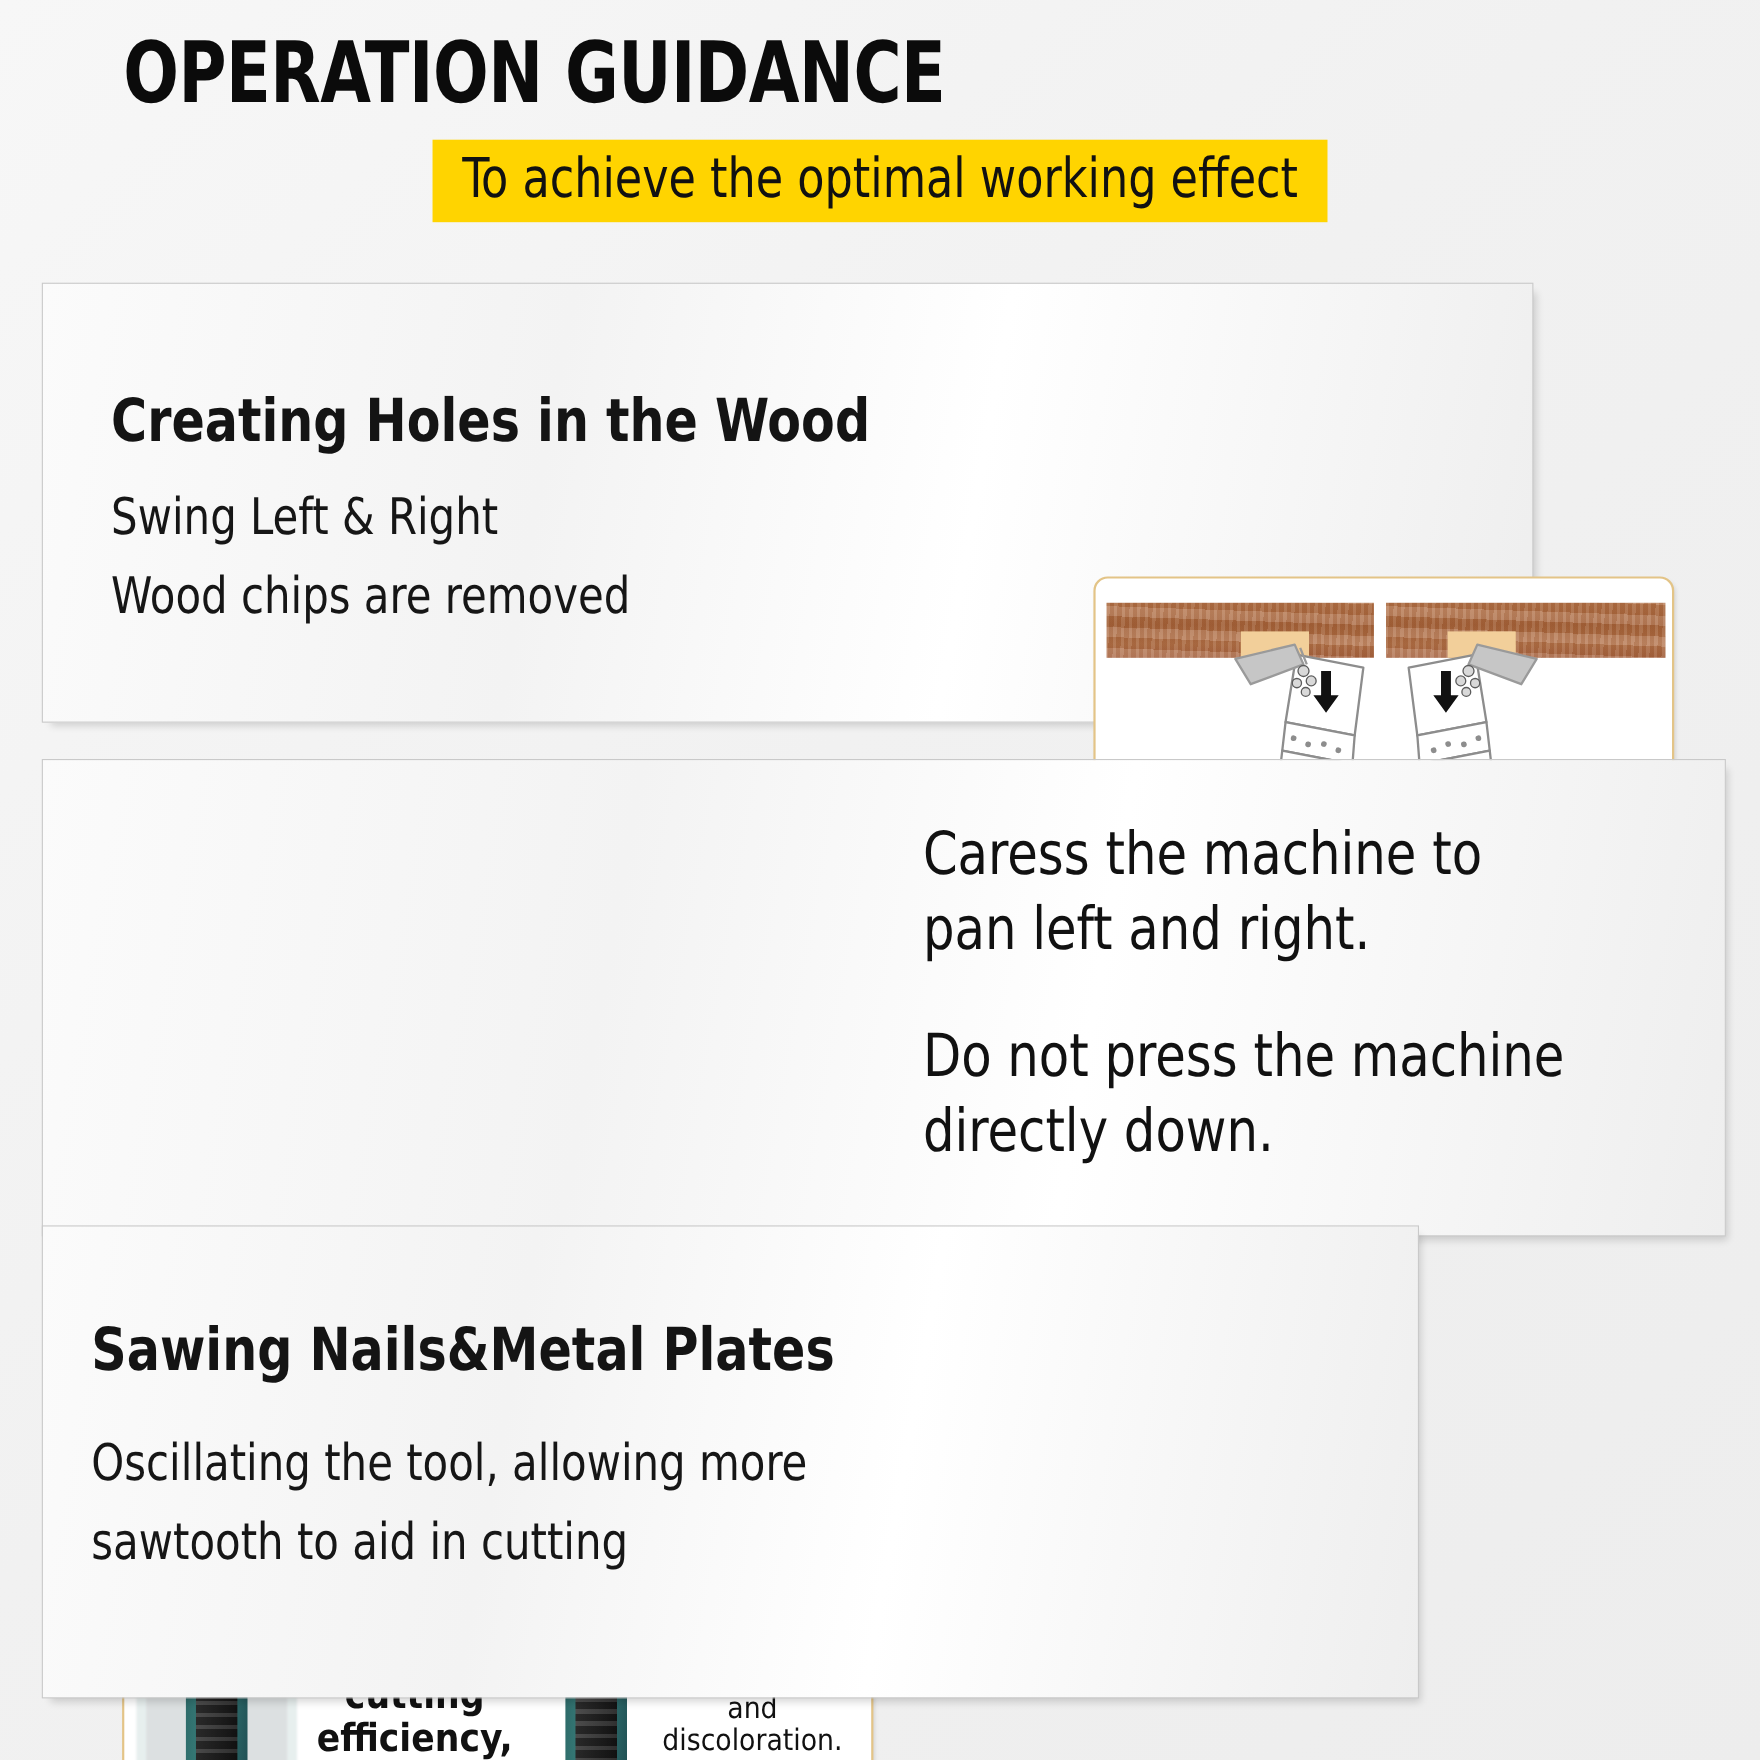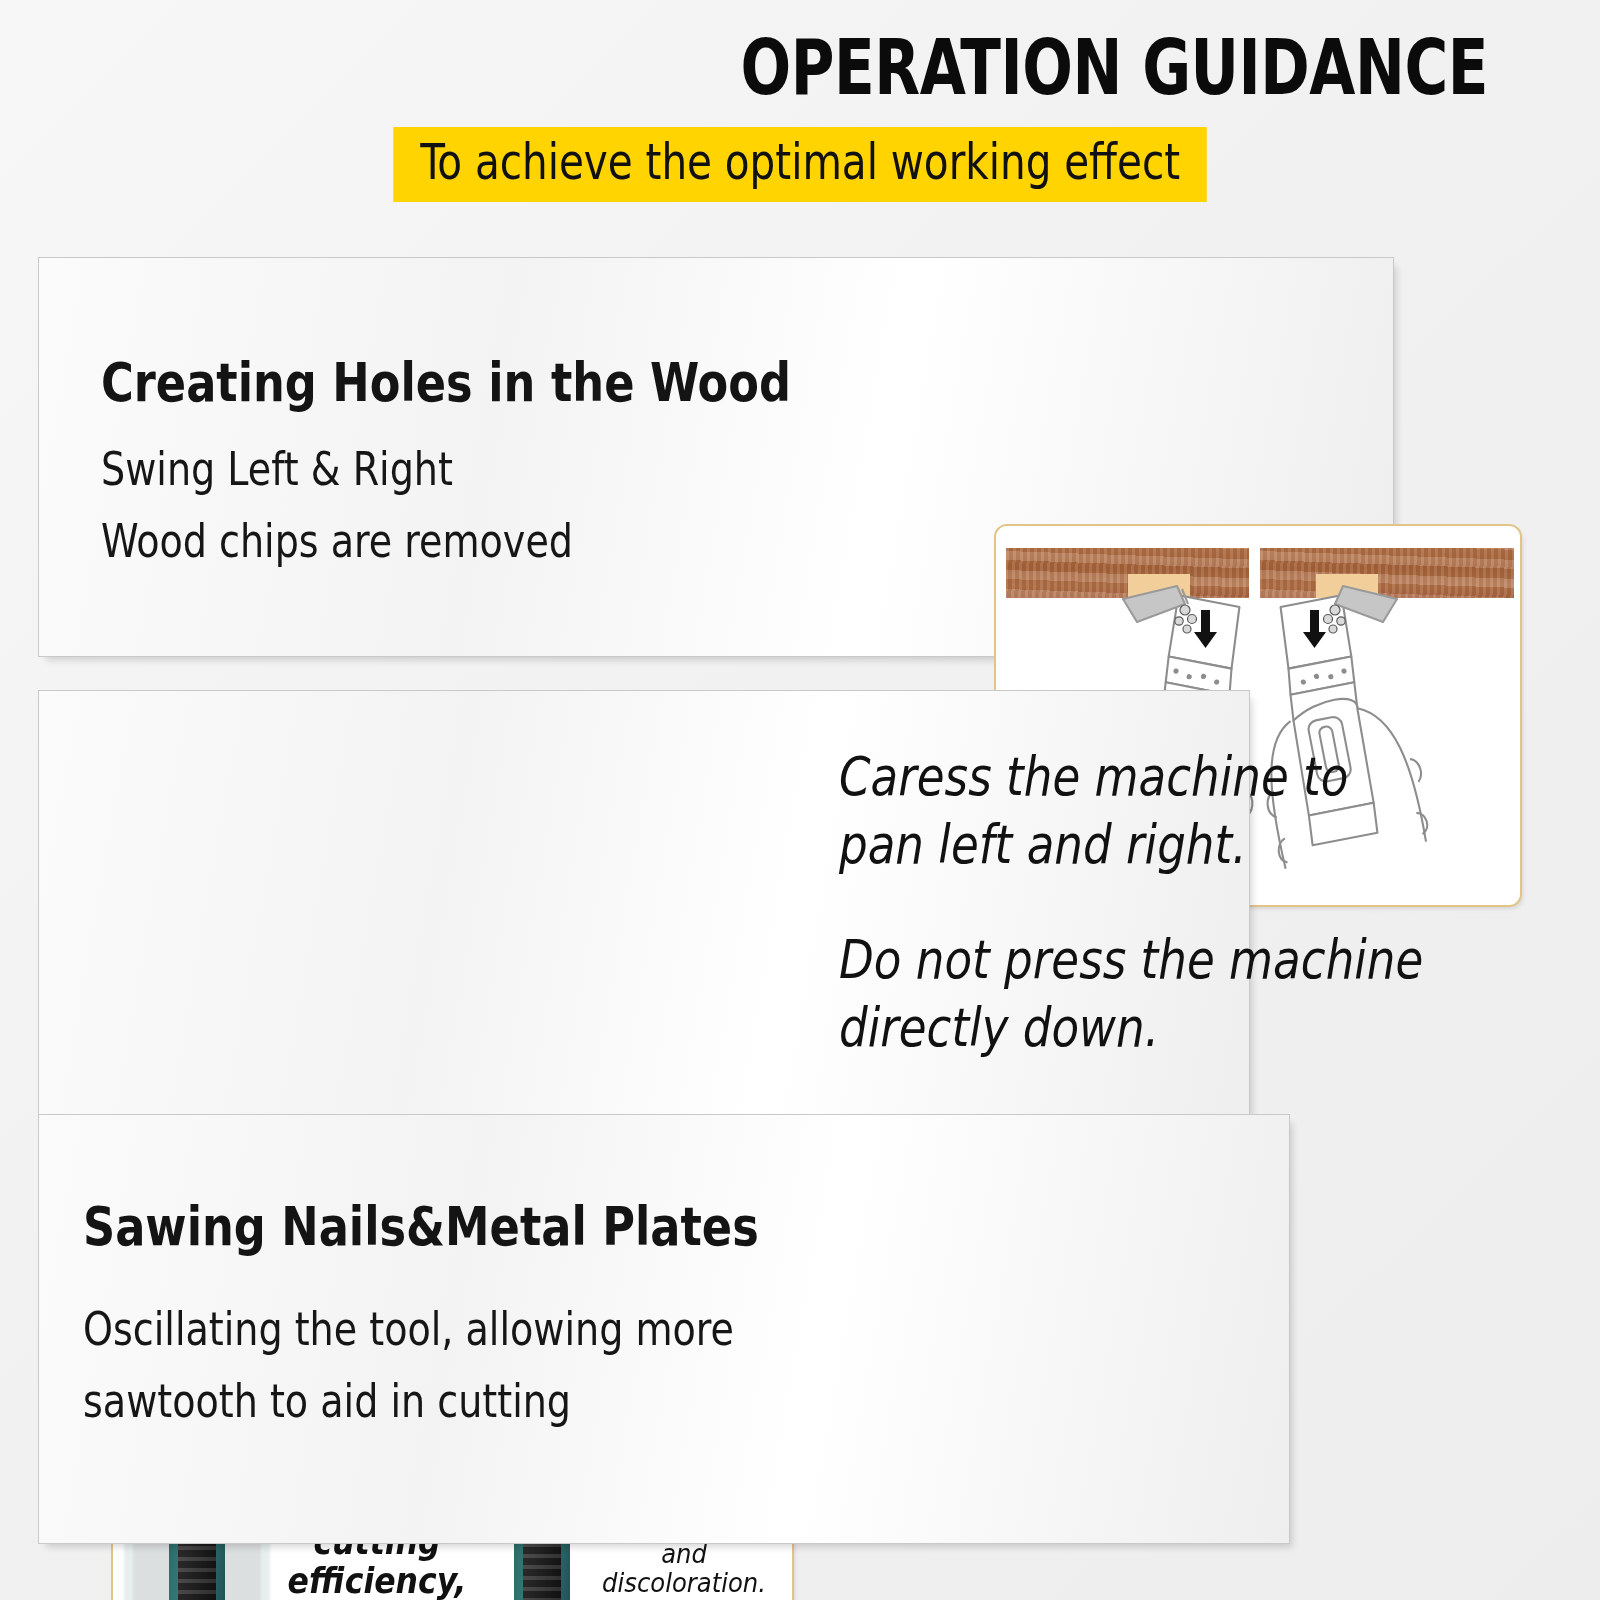--- a/index.html
+++ b/index.html
@@ -5,21 +5,21 @@
   html,body{margin:0;padding:0;}
   body{
     width:1600px;height:1600px;overflow:hidden;
     background:linear-gradient(135deg,#f7f7f7 0%,#f1f1f1 45%,#ededed 100%);
     font-family:"Liberation Sans",sans-serif;
     -webkit-font-smoothing:antialiased;
   }
   .page{position:relative;width:1600px;height:1600px;}
 
   
-  .header{position:absolute;left:0;top:28px;width:1600px;text-align:right;}
+  .header{position:absolute;left:0;top:28px;width:1600px;text-align:left;}
   .title{
     font-family:"DejaVu Sans Condensed","Liberation Sans Narrow","Liberation Sans",sans-serif;
     font-weight:bold;font-size:77px;letter-spacing:-0.5px;color:#0b0b0b;
     line-height:1.05;transform:scaleX(.86);transform-origin:center;
   }
   .subtitle-wrap{margin-top:18px;display:flex;justify-content:center;border-radius:11px;}
   .subtitle{
     background:#FFD400;color:#111;
     font-family:"DejaVu Sans Condensed","Liberation Sans Narrow","Liberation Sans",sans-serif;
     font-size:50px;line-height:1.18;padding:6px 30px 10px 30px;
@@ -28,21 +28,21 @@
 
   
   .panel{
     position:absolute;
     border:1px solid #c9c9c9;
     background:linear-gradient(100deg,#fbfbfb 0%,#f3f3f3 34%,#ffffff 62%,#eeeeee 100%);
     box-shadow:5px 6px 7px -3px rgba(0,0,0,0.16);
     box-sizing:border-box;
   }
   #panel-1{left:38px;top:257px;width:1356px;height:400px;}
-  #panel-2{left:38px;top:690px;width:1212px;height:434px;font-style:italic;}
+  #panel-2{left:38px;top:690px;width:1531px;height:434px;}
   #panel-3{left:38px;top:1114px;width:1252px;height:430px;}
 
   .panel-text{position:absolute;}
   .p-head{
     font-family:"DejaVu Sans Condensed","Liberation Sans Narrow","Liberation Sans",sans-serif;
     font-weight:bold;color:#141414;font-size:54px;line-height:1.1;
     transform:scaleX(.92);transform-origin:left center;white-space:nowrap;
   }
   .p-line{
     font-family:"DejaVu Sans Condensed","Liberation Sans Narrow","Liberation Sans",sans-serif;

